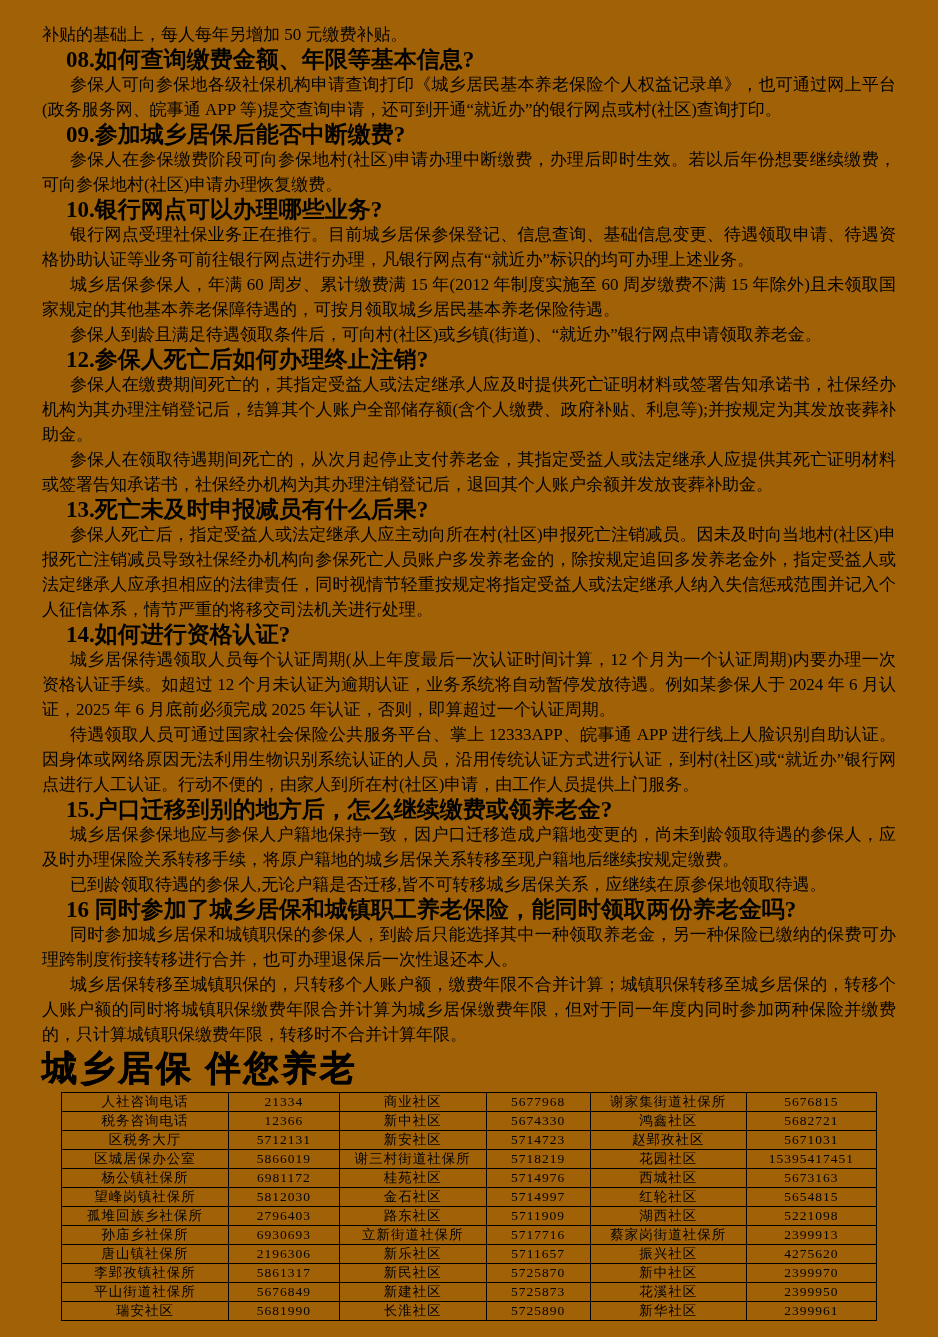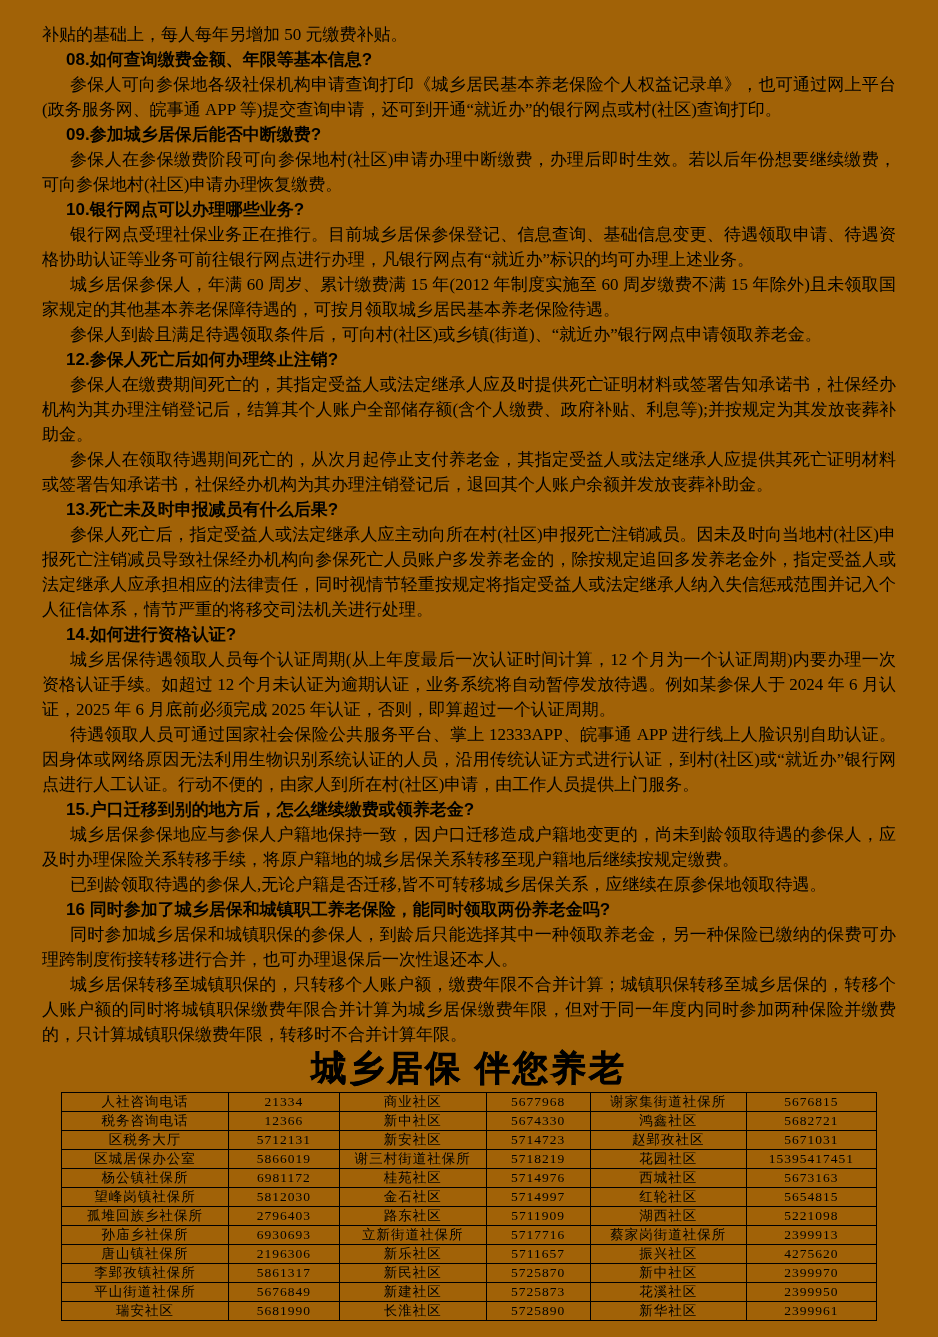--- a/index.html
+++ b/index.html
@@ -16,36 +16,36 @@
   }
   .body-text {
     font-size: 17px;
     line-height: 25px;
     text-align: justify;
   }
   .cont-para {
     text-indent: 0;
   }
   .faq-heading {
-    font-family: Liberation Sans, sans-serif;
+    font-family: Liberation Serif, serif;
     font-weight: bold;
-    font-size: 17px;
+    font-size: 23px;
     line-height: 25px;
     text-indent: 24px;
     text-align: left;
   }
   .faq-para {
     text-indent: 28px;
   }
   .banner-title {
     font-family: "Liberation Serif", "DejaVu Serif", serif;
     font-weight: 900;
     font-size: 35px;
     line-height: 40px;
-    text-align: center;
+    text-align: left;
     letter-spacing: 3px;
     margin-top: 2px;
     margin-bottom: 3px;
     -webkit-text-stroke: 0.6px #000;
   }
   table.contact-table {
     border-collapse: collapse;
     margin: 0 auto;
     width: 816px;
     table-layout: fixed;

